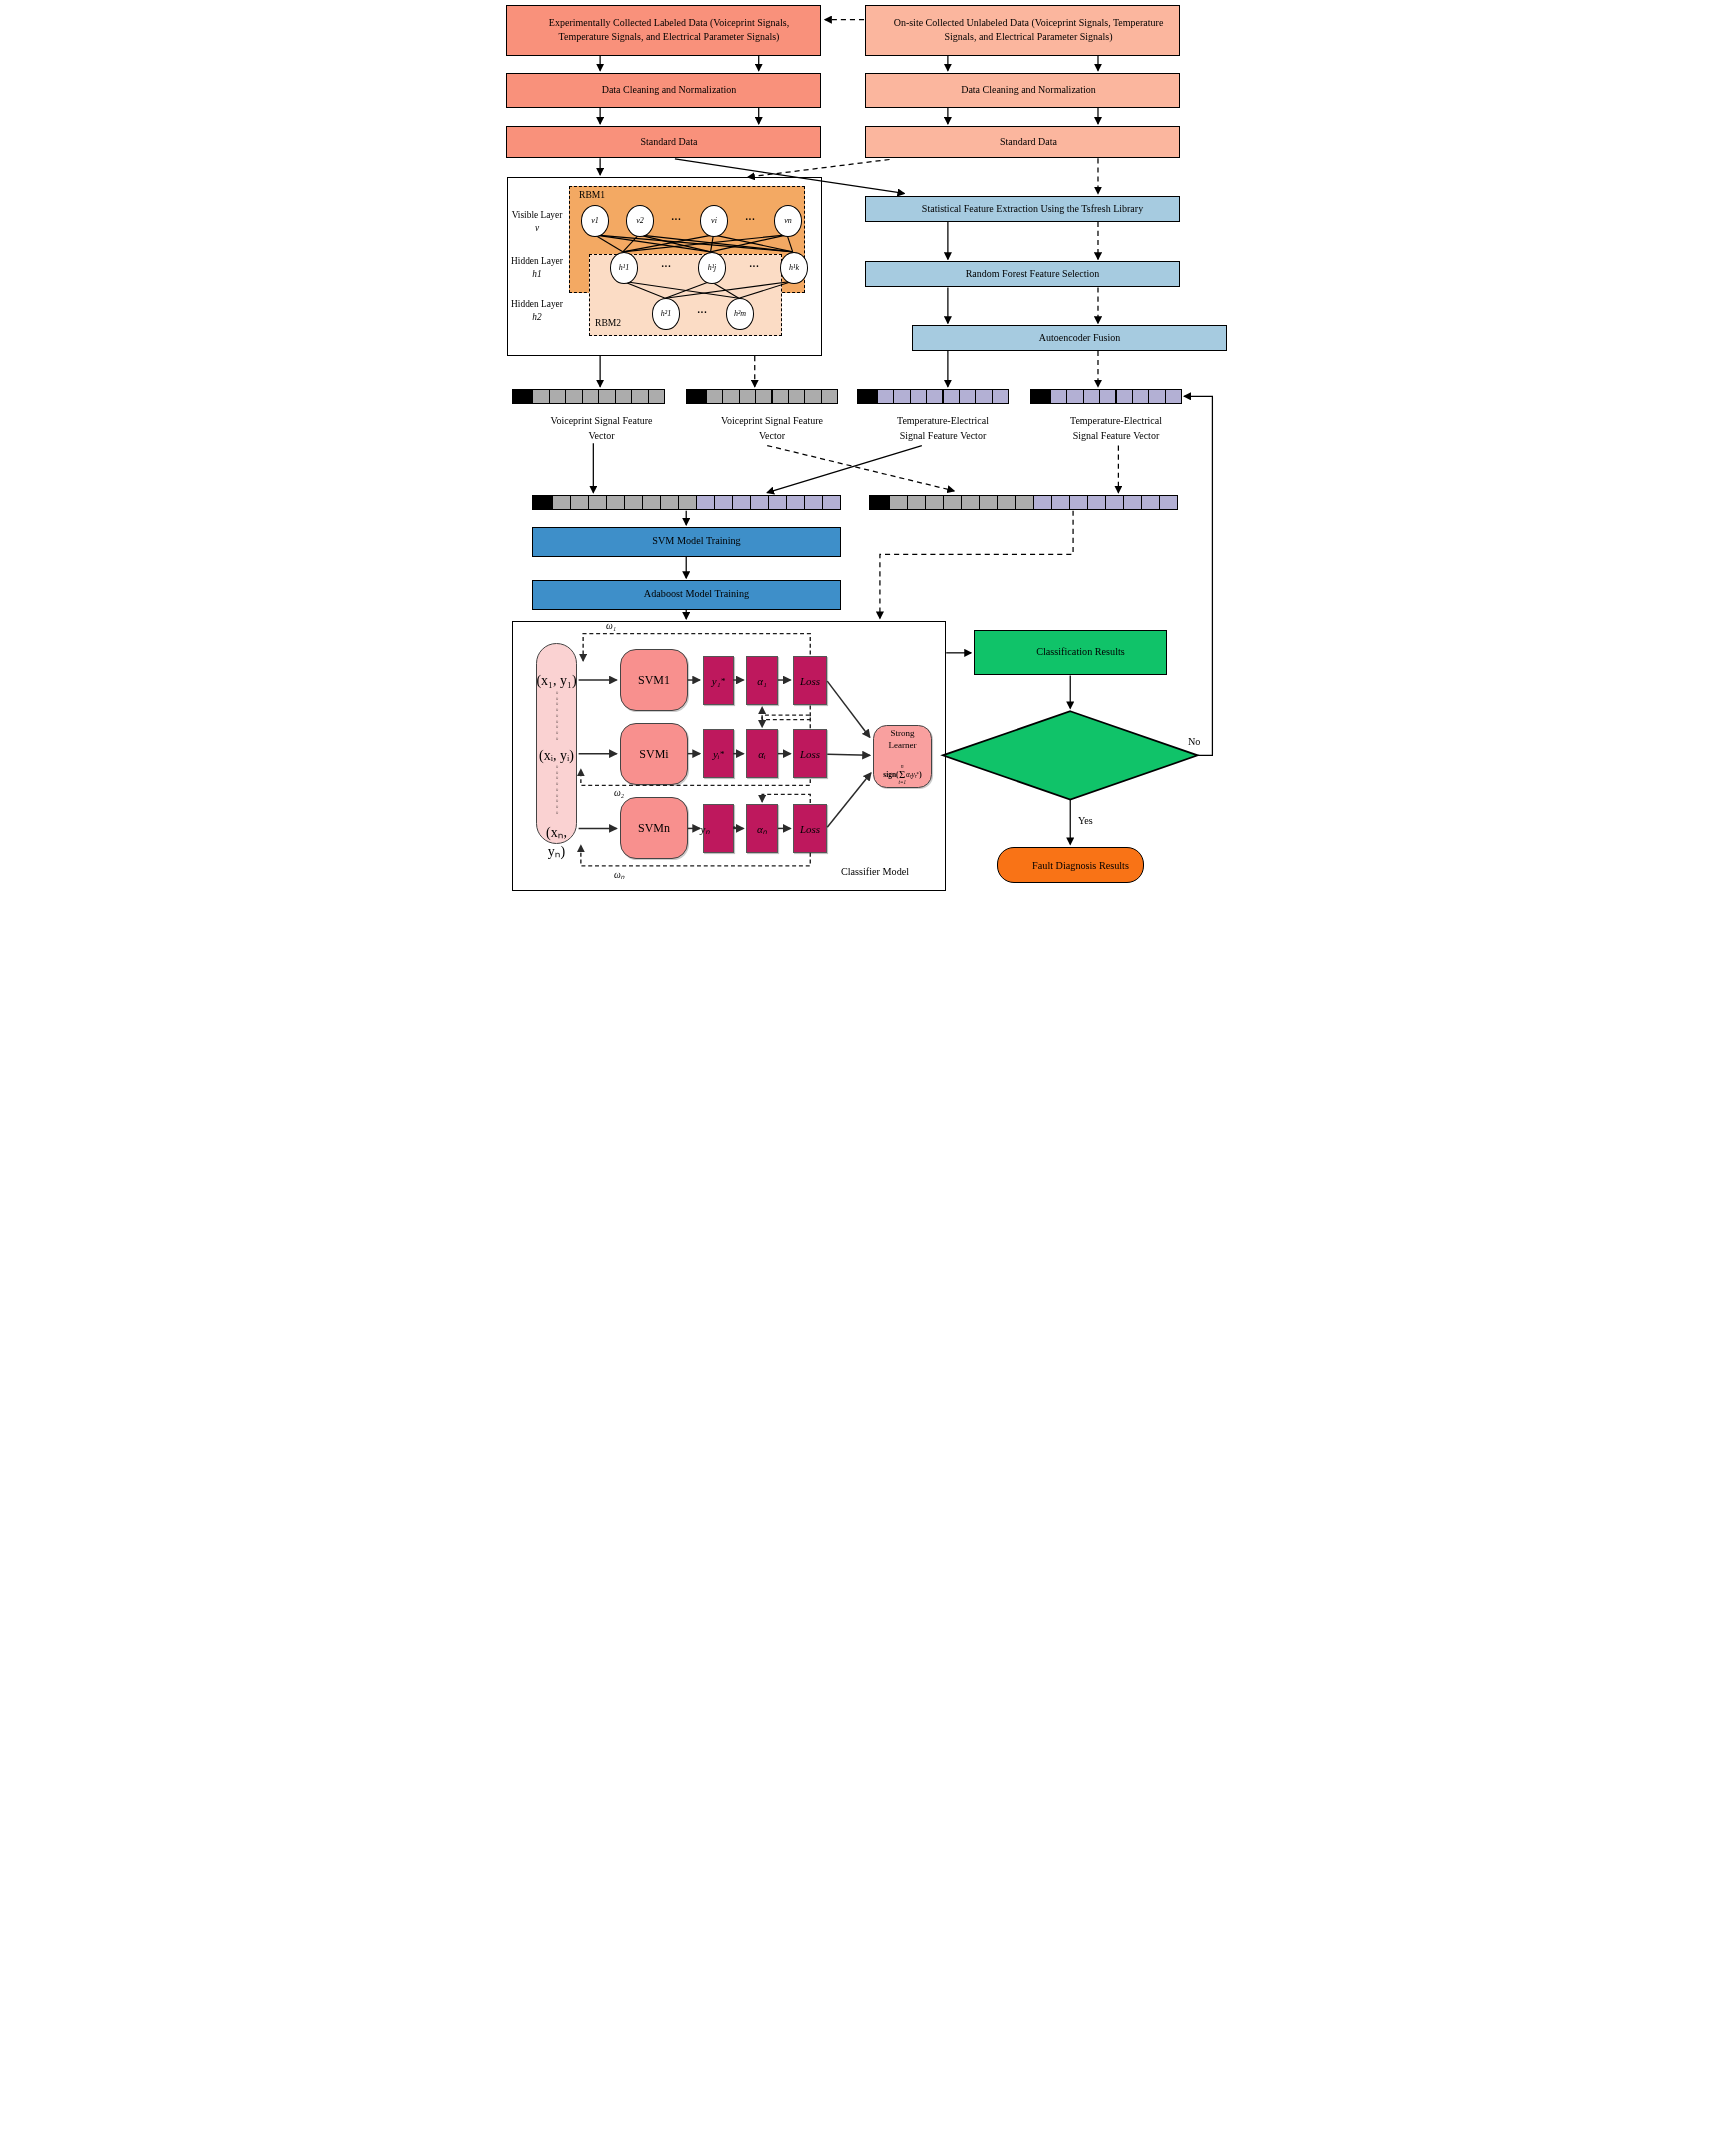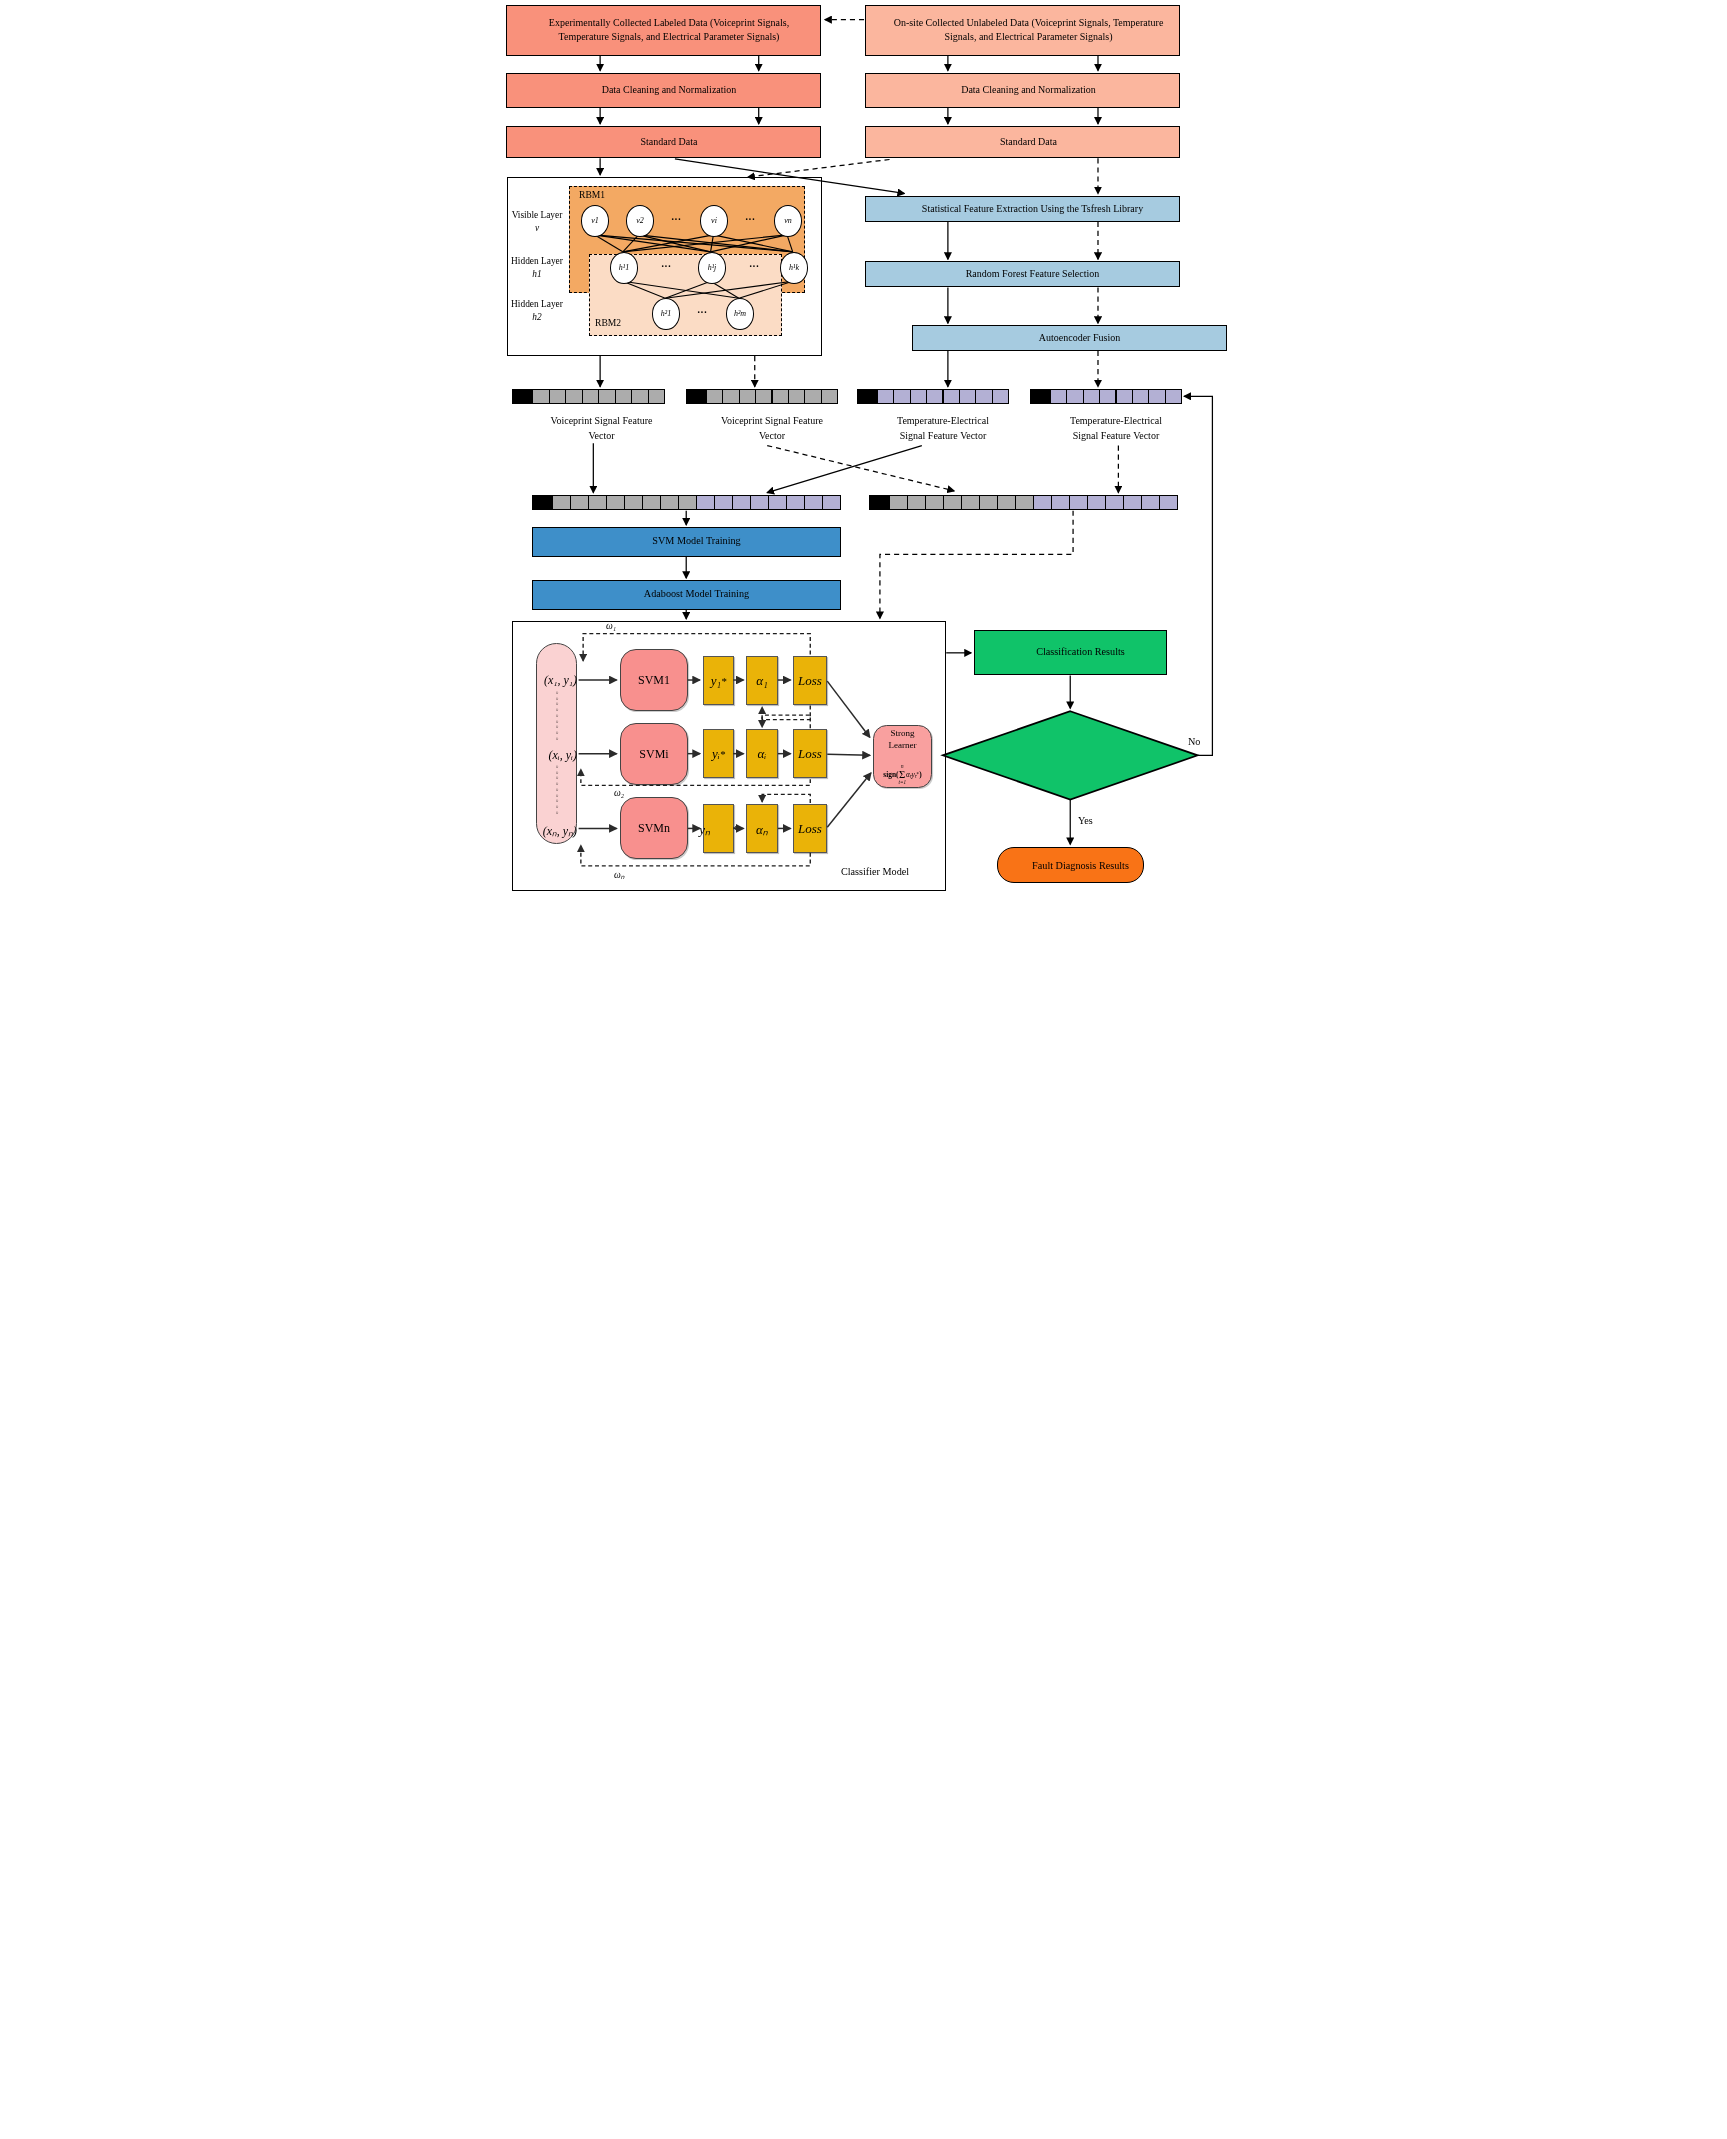--- a/index.html
+++ b/index.html
@@ -16,25 +16,25 @@
   .vlabel{text-align:center;font-size:10px;line-height:1.5;}
   .bar{display:flex;border:1.7px solid #000;background:#000;gap:1.1px;}
   .cell{flex:1;}
   .gcell{background:#ACACAC;}
   .pcell{background:#B3B0D4;}
   .node{position:absolute;width:26px;height:29.5px;border:1.1px solid #000;border-radius:50%;
         background:#fff;display:flex;align-items:center;justify-content:center;
         font-style:italic;font-size:8px;z-index:6;}
   .ndots{position:absolute;width:18px;text-align:center;font-size:10.2px;z-index:6;font-weight:bold;}
   .layerlbl{text-align:center;font-size:9.4px;line-height:1.35;}
-  .pilltext{position:absolute;text-align:right;font-style:italic;font-size:12px;z-index:6;}
+  .pilltext{position:absolute;text-align:center;font-size:14px;z-index:6;}
   .pilldots{position:absolute;width:8px;font-size:4.5px;line-height:5.7px;text-align:center;
             z-index:6;overflow:hidden;word-spacing:100vw;}
-  .stage{border:1.1px solid #555;background:#eab308;display:flex;align-items:center;
-         justify-content:center;font-style:italic;font-size:13px;box-shadow:1.1px 1.1px 0 rgba(0,0,0,.25);}
+  .stage{border:1.1px solid #555;background:#be185d;display:flex;align-items:center;
+         justify-content:center;font-style:italic;font-size:11px;box-shadow:1.1px 1.1px 0 rgba(0,0,0,.25);}
   .svmbox{border:1.1px solid #444;background:#F8908E;border-radius:16px;display:flex;
           align-items:center;justify-content:center;font-size:12px;box-shadow:1.1px 1.1px 0 rgba(0,0,0,.2);}
   .omega{position:absolute;font-style:italic;font-size:9.6px;z-index:6;}
   svg.overlay{position:absolute;left:0;top:0;z-index:5;pointer-events:none;}
   .z1{z-index:1;padding-left:20px;} .z2{z-index:2;} .z3{z-index:3;}
   .sigcol{display:flex;flex-direction:column;align-items:center;line-height:1;}
   .formula{display:flex;align-items:center;justify-content:center;font-size:7.4px;margin-top:12px;}
 </style>
 </head>
 <body>

